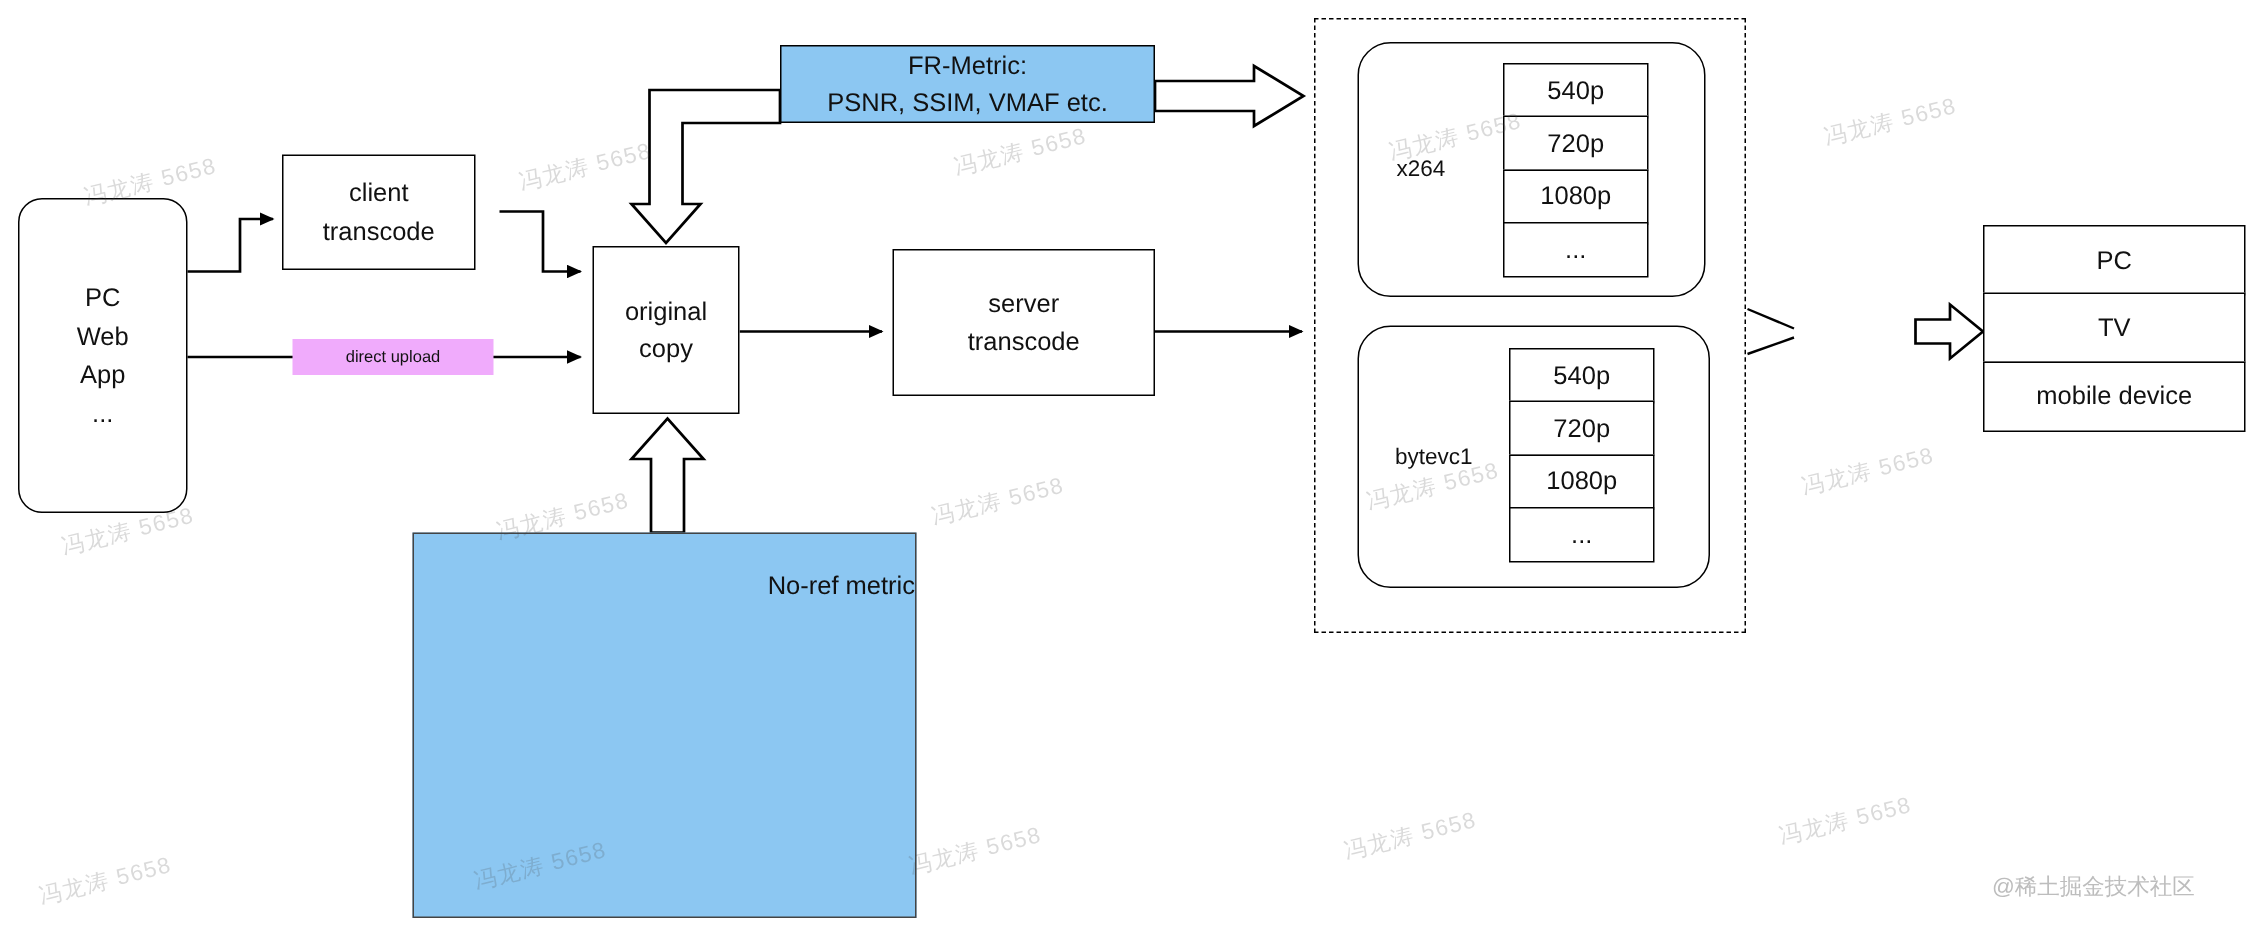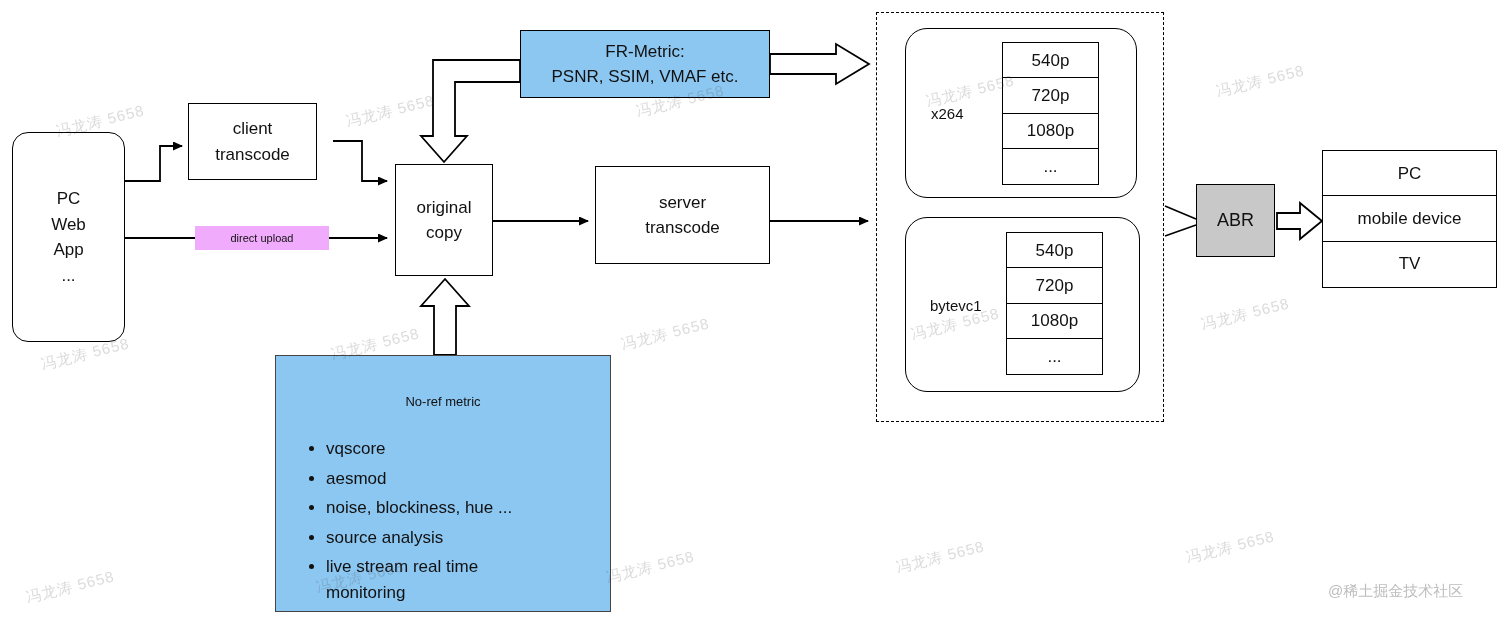--- a/index.html
+++ b/index.html
@@ -29,21 +29,21 @@
 
   .devices{position:absolute;z-index:3}
   .device-row{width:175px;height:47px;border:1.6px solid #000;background:#fff;display:flex;
               align-items:center;justify-content:center;font-size:17px}
   .device-row + .device-row{margin-top:-1.6px}
 
   .edge-label{position:absolute;background:#f0abfc;font-size:11px;padding:0 5px;z-index:3;
               display:flex;align-items:center;justify-content:center}
 
   .noref{position:absolute;border:1px solid #444;background:var(--blue);font-size:17px;z-index:2}
-  .noref-title{text-align:center;margin-top:38px;font-size:13px}
+  .noref-title{text-align:right;margin-top:25px;font-size:17px}
   .noref ul{margin:27px 0 0 50px;padding:0;list-style:disc}
   .noref li{margin-bottom:4px;line-height:1.5;white-space:pre-line}
 
   .wm-layer{position:absolute;inset:0;pointer-events:none;z-index:9}
   .wm{position:absolute;font-size:15px;color:rgba(70,70,70,0.20);transform:rotate(-14deg);
       letter-spacing:1px;white-space:nowrap}
 
   .credit{position:absolute;top:582px;left:1328px;font-size:15px;color:#bdbdbd;z-index:10}
 </style>
 </head>
@@ -84,21 +84,21 @@
 transcode</span>
   </div>
 
   <div class="edge-label" style="left:195px;top:226px;width:134px;height:24px">direct upload</div>
 
   <div class="node" style="left:395px;top:164px;width:98px;height:112px">
     <span>original
 copy</span>
   </div>
 
-  <div class="node blue" style="left:520px;top:30px;width:250px;height:68px;border-width:1px">
+  <div class="node blue" style="left:520px;top:30px;width:250px;height:52px;border-width:1px">
     <span>FR-Metric:
 PSNR, SSIM, VMAF etc.</span>
   </div>
 
   <div class="node" style="left:595px;top:166px;width:175px;height:98px">
     <span>server
 transcode</span>
   </div>
 
   <div class="dashed-box" style="left:876px;top:12px;width:288px;height:410px"></div>
@@ -116,40 +116,29 @@
   <div class="group" style="left:905px;top:217px;width:235px;height:175px">
     <span class="group-label" style="left:24px">bytevc1</span>
     <div class="res-table" style="left:100px;top:14px">
       <div class="res-row">540p</div>
       <div class="res-row">720p</div>
       <div class="res-row">1080p</div>
       <div class="res-row">...</div>
     </div>
   </div>
 
-  <div class="node gray" style="left:1196px;top:184px;width:79px;height:73px;font-size:18px">
-    <span>ABR</span>
-  </div>
 
   <div class="devices" style="left:1322px;top:150px">
     <div class="device-row">PC</div>
+    <div class="device-row">TV</div>
     <div class="device-row">mobile device</div>
-    <div class="device-row">TV</div>
   </div>
 
   <div class="noref" style="left:275px;top:355px;width:336px;height:257px">
     <div class="noref-title">No-ref metric</div>
-    <ul>
-      <li>vqscore</li>
-      <li>aesmod</li>
-      <li>noise, blockiness, hue ...</li>
-      <li>source analysis</li>
-      <li>live stream real time
-monitoring</li>
-    </ul>
   </div>
 
   <div class="wm-layer">
       <span class="wm" style="left: 55px; top: 112px;">冯龙涛 5658</span>
       <span class="wm" style="left: 345px; top: 102px;">冯龙涛 5658</span>
       <span class="wm" style="left: 635px; top: 92px;">冯龙涛 5658</span>
       <span class="wm" style="left: 925px; top: 82px;">冯龙涛 5658</span>
       <span class="wm" style="left: 1215px; top: 72px;">冯龙涛 5658</span>
       <span class="wm" style="left: 40px; top: 345px;">冯龙涛 5658</span>
       <span class="wm" style="left: 330px; top: 335px;">冯龙涛 5658</span>

